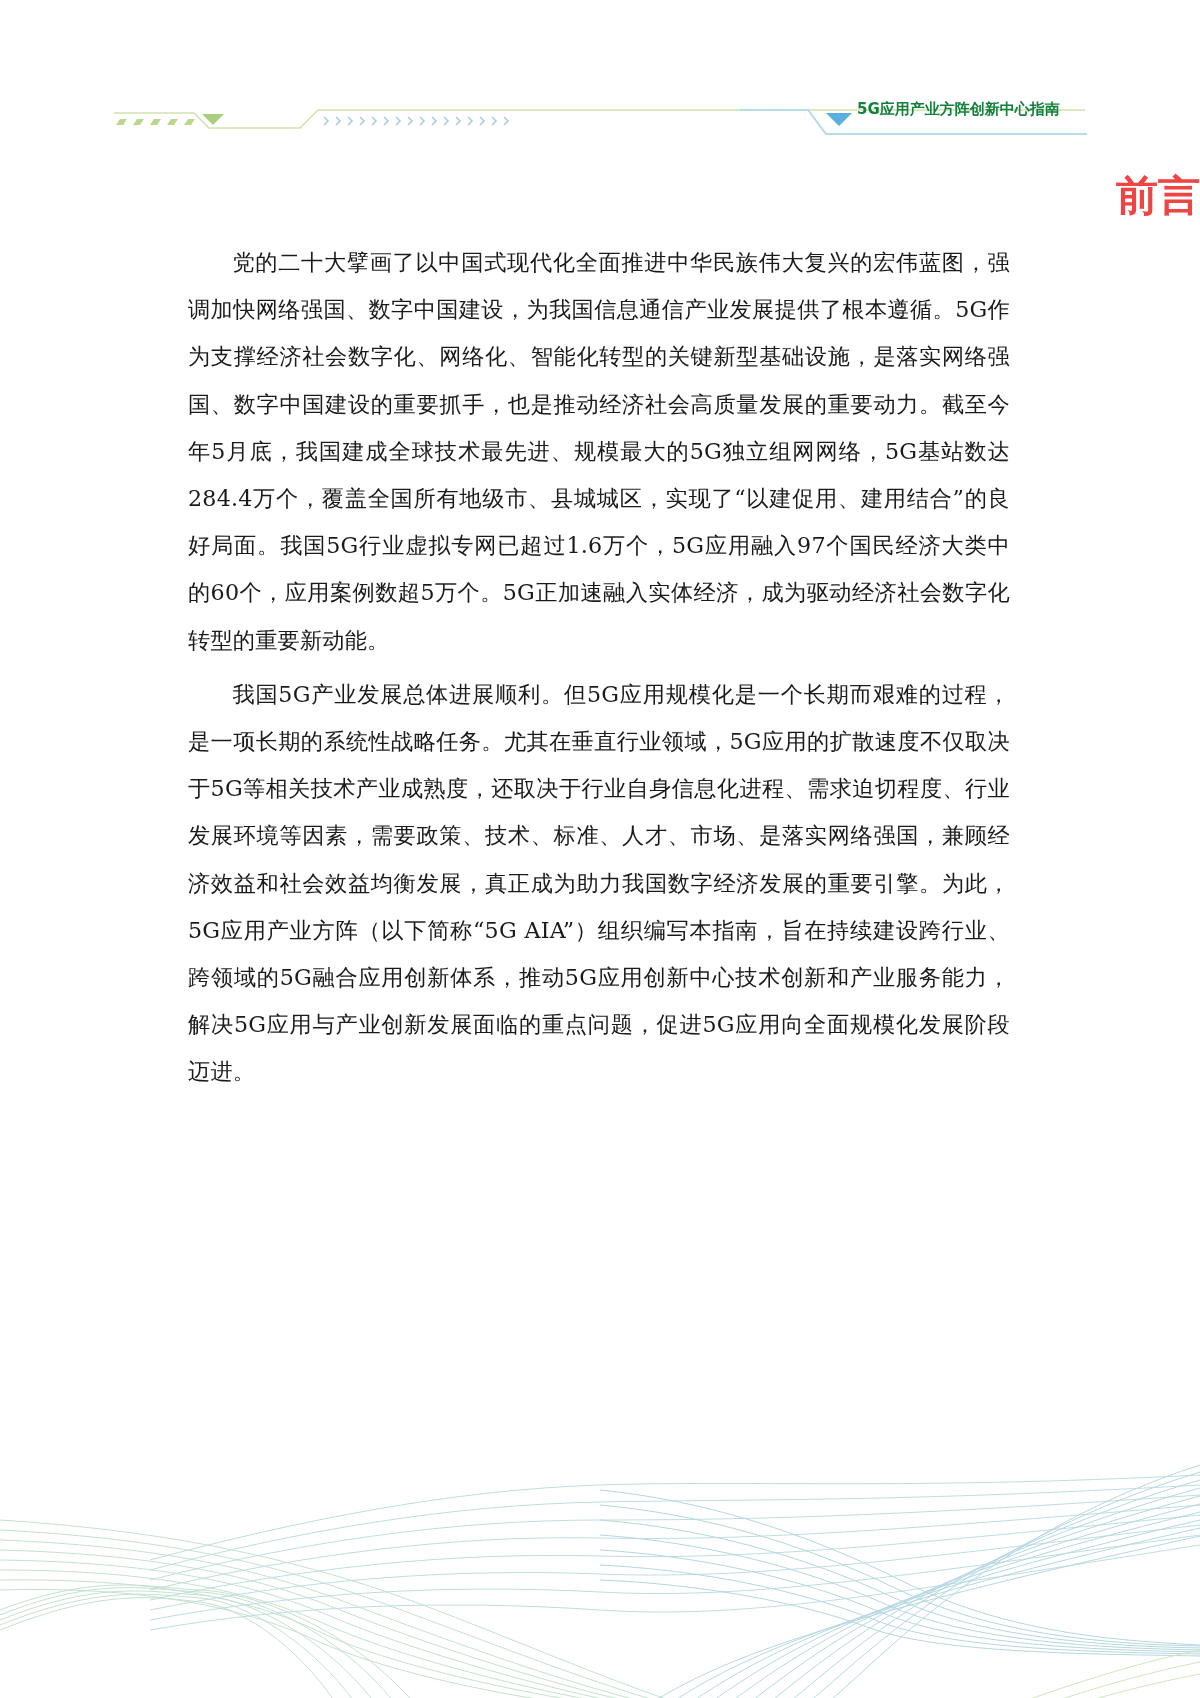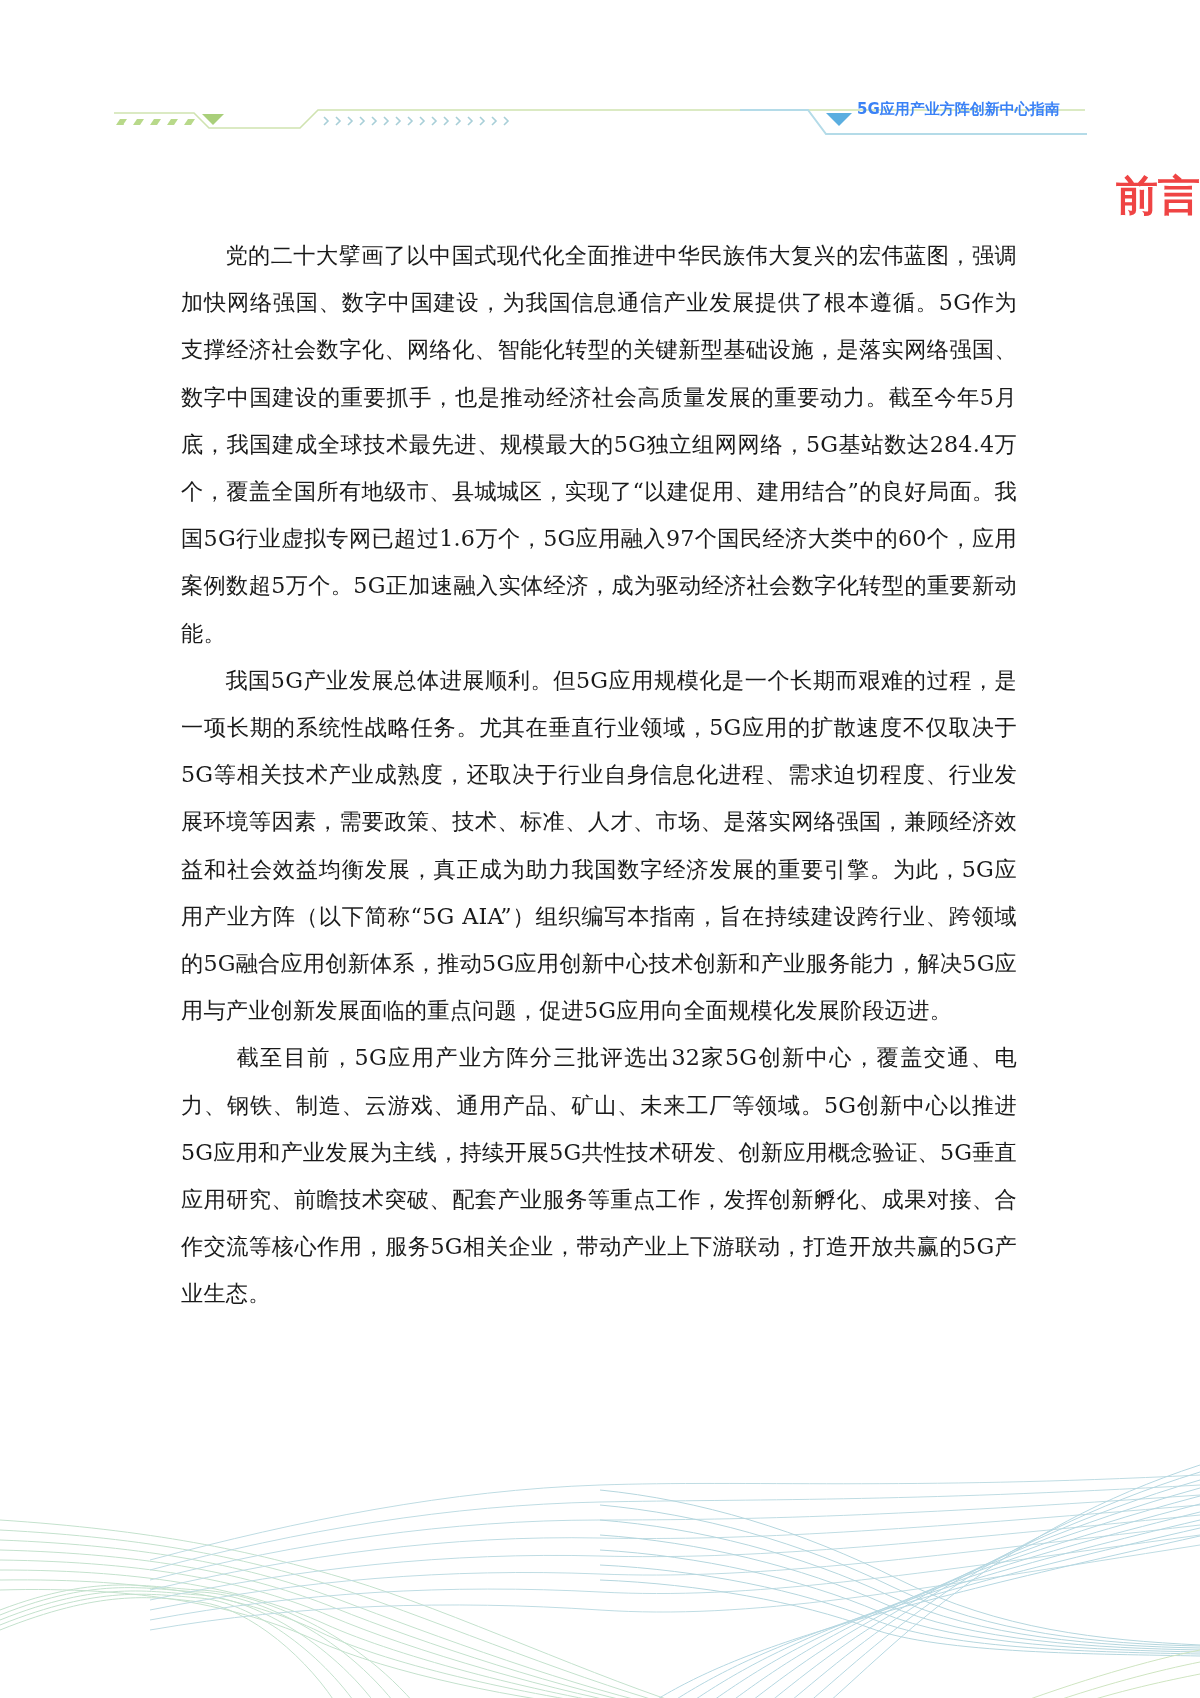--- a/index.html
+++ b/index.html
@@ -1,27 +1,27 @@
 <!DOCTYPE html>
 <html><head>
 <meta charset="utf-8">
 <style>
   html, body { margin: 0; padding: 0; background: #ffffff; }
   body { width: 1200px; height: 1698px; position: relative; overflow: hidden;
          font-family: "DejaVu Serif", "Liberation Serif", serif; color: #1a1a1a; }
   .header { position: absolute; left: 0; top: 0; width: 1200px; height: 150px; }
   .header svg { position: absolute; left: 0; top: 0; }
   .header-title { position: absolute; left: 857px; top: 100px; font-family: "DejaVu Sans", "Liberation Sans", sans-serif;
-                  font-weight: bold; font-size: 15px; color: #3b82f6; letter-spacing: 0px; white-space: nowrap; }
+                  font-weight: bold; font-size: 15px; color: #15803d; letter-spacing: 0px; white-space: nowrap; }
   .page-title { position: absolute; left: 0; width: 1200px; top: 168px; text-align: right;
                 font-family: "DejaVu Sans", "Liberation Sans", sans-serif; font-size: 42px; font-weight: bold;
                 letter-spacing: 40px; color: #ef4444; line-height: 56px; }
   .page-title span { margin-right: -40px; }
   .body-text { position: absolute; left: 181px; top: 232px; width: 836px; }
-  .para { margin: 0; font-size: 22.2px; line-height: 47.2px; text-align: justify; text-align-last: left;
+  .para { margin: 7px; font-size: 22.2px; line-height: 47.2px; text-align: justify; text-align-last: left;
           text-indent: 2em; letter-spacing: 0.2px; }
   .para.p3 { text-indent: 2.5em; }
   .waves { position: absolute; left: 0; top: 1380px; width: 1200px; height: 318px; }
 </style>
 </head>
 <body>
 
 <div class="header">
   <svg width="1200" height="150" viewBox="0 0 1200 150">
 
@@ -63,21 +63,20 @@
   <div class="header-title">5G应用产业方阵创新中心指南</div>
 </div>
 
 <div class="page-title">
   <span>前</span><span>言</span>
 </div>
 
 <div class="body-text">
   <p class="para">党的二十大擘画了以中国式现代化全面推进中华民族伟大复兴的宏伟蓝图，强调加快网络强国、数字中国建设，为我国信息通信产业发展提供了根本遵循。5G作为支撑经济社会数字化、网络化、智能化转型的关键新型基础设施，是落实网络强国、数字中国建设的重要抓手，也是推动经济社会高质量发展的重要动力。截至今年5月底，我国建成全球技术最先进、规模最大的5G独立组网网络，5G基站数达284.4万个，覆盖全国所有地级市、县城城区，实现了“以建促用、建用结合”的良好局面。我国5G行业虚拟专网已超过1.6万个，5G应用融入97个国民经济大类中的60个，应用案例数超5万个。5G正加速融入实体经济，成为驱动经济社会数字化转型的重要新动能。</p>
   <p class="para">我国5G产业发展总体进展顺利。但5G应用规模化是一个长期而艰难的过程，是一项长期的系统性战略任务。尤其在垂直行业领域，5G应用的扩散速度不仅取决于5G等相关技术产业成熟度，还取决于行业自身信息化进程、需求迫切程度、行业发展环境等因素，需要政策、技术、标准、人才、市场、是落实网络强国，兼顾经济效益和社会效益均衡发展，真正成为助力我国数字经济发展的重要引擎。为此，5G应用产业方阵（以下简称“5G AIA”）组织编写本指南，旨在持续建设跨行业、跨领域的5G融合应用创新体系，推动5G应用创新中心技术创新和产业服务能力，解决5G应用与产业创新发展面临的重点问题，促进5G应用向全面规模化发展阶段迈进。</p>
-  <p class="para p3">截至目前，5G应用产业方阵分三批评选出32家5G创新中心，覆盖交通、电力、钢铁、制造、云游戏、通用产品、矿山、未来工厂等领域。5G创新中心以推进5G应用和产业发展为主线，持续开展5G共性技术研发、创新应用概念验证、5G垂直应用研究、前瞻技术突破、配套产业服务等重点工作，发挥创新孵化、成果对接、合作交流等核心作用，服务5G相关企业，带动产业上下游联动，打造开放共赢的5G产业生态。</p>
 </div>
 
 <svg class="waves" viewBox="0 0 1200 318">
   <g fill="none" stroke-width="1" opacity="0.85">
 
     <g stroke="#b9dcc4">
       <path d="M0,140 C150,150 250,170 350,200 S 600,300 700,330"></path>
       <path d="M0,150 C150,158 250,178 345,210 S 590,305 690,330"></path>
       <path d="M0,160 C150,166 250,186 340,220 S 580,310 680,330"></path>
       <path d="M0,170 C150,174 250,194 335,228 S 570,312 670,330"></path>

